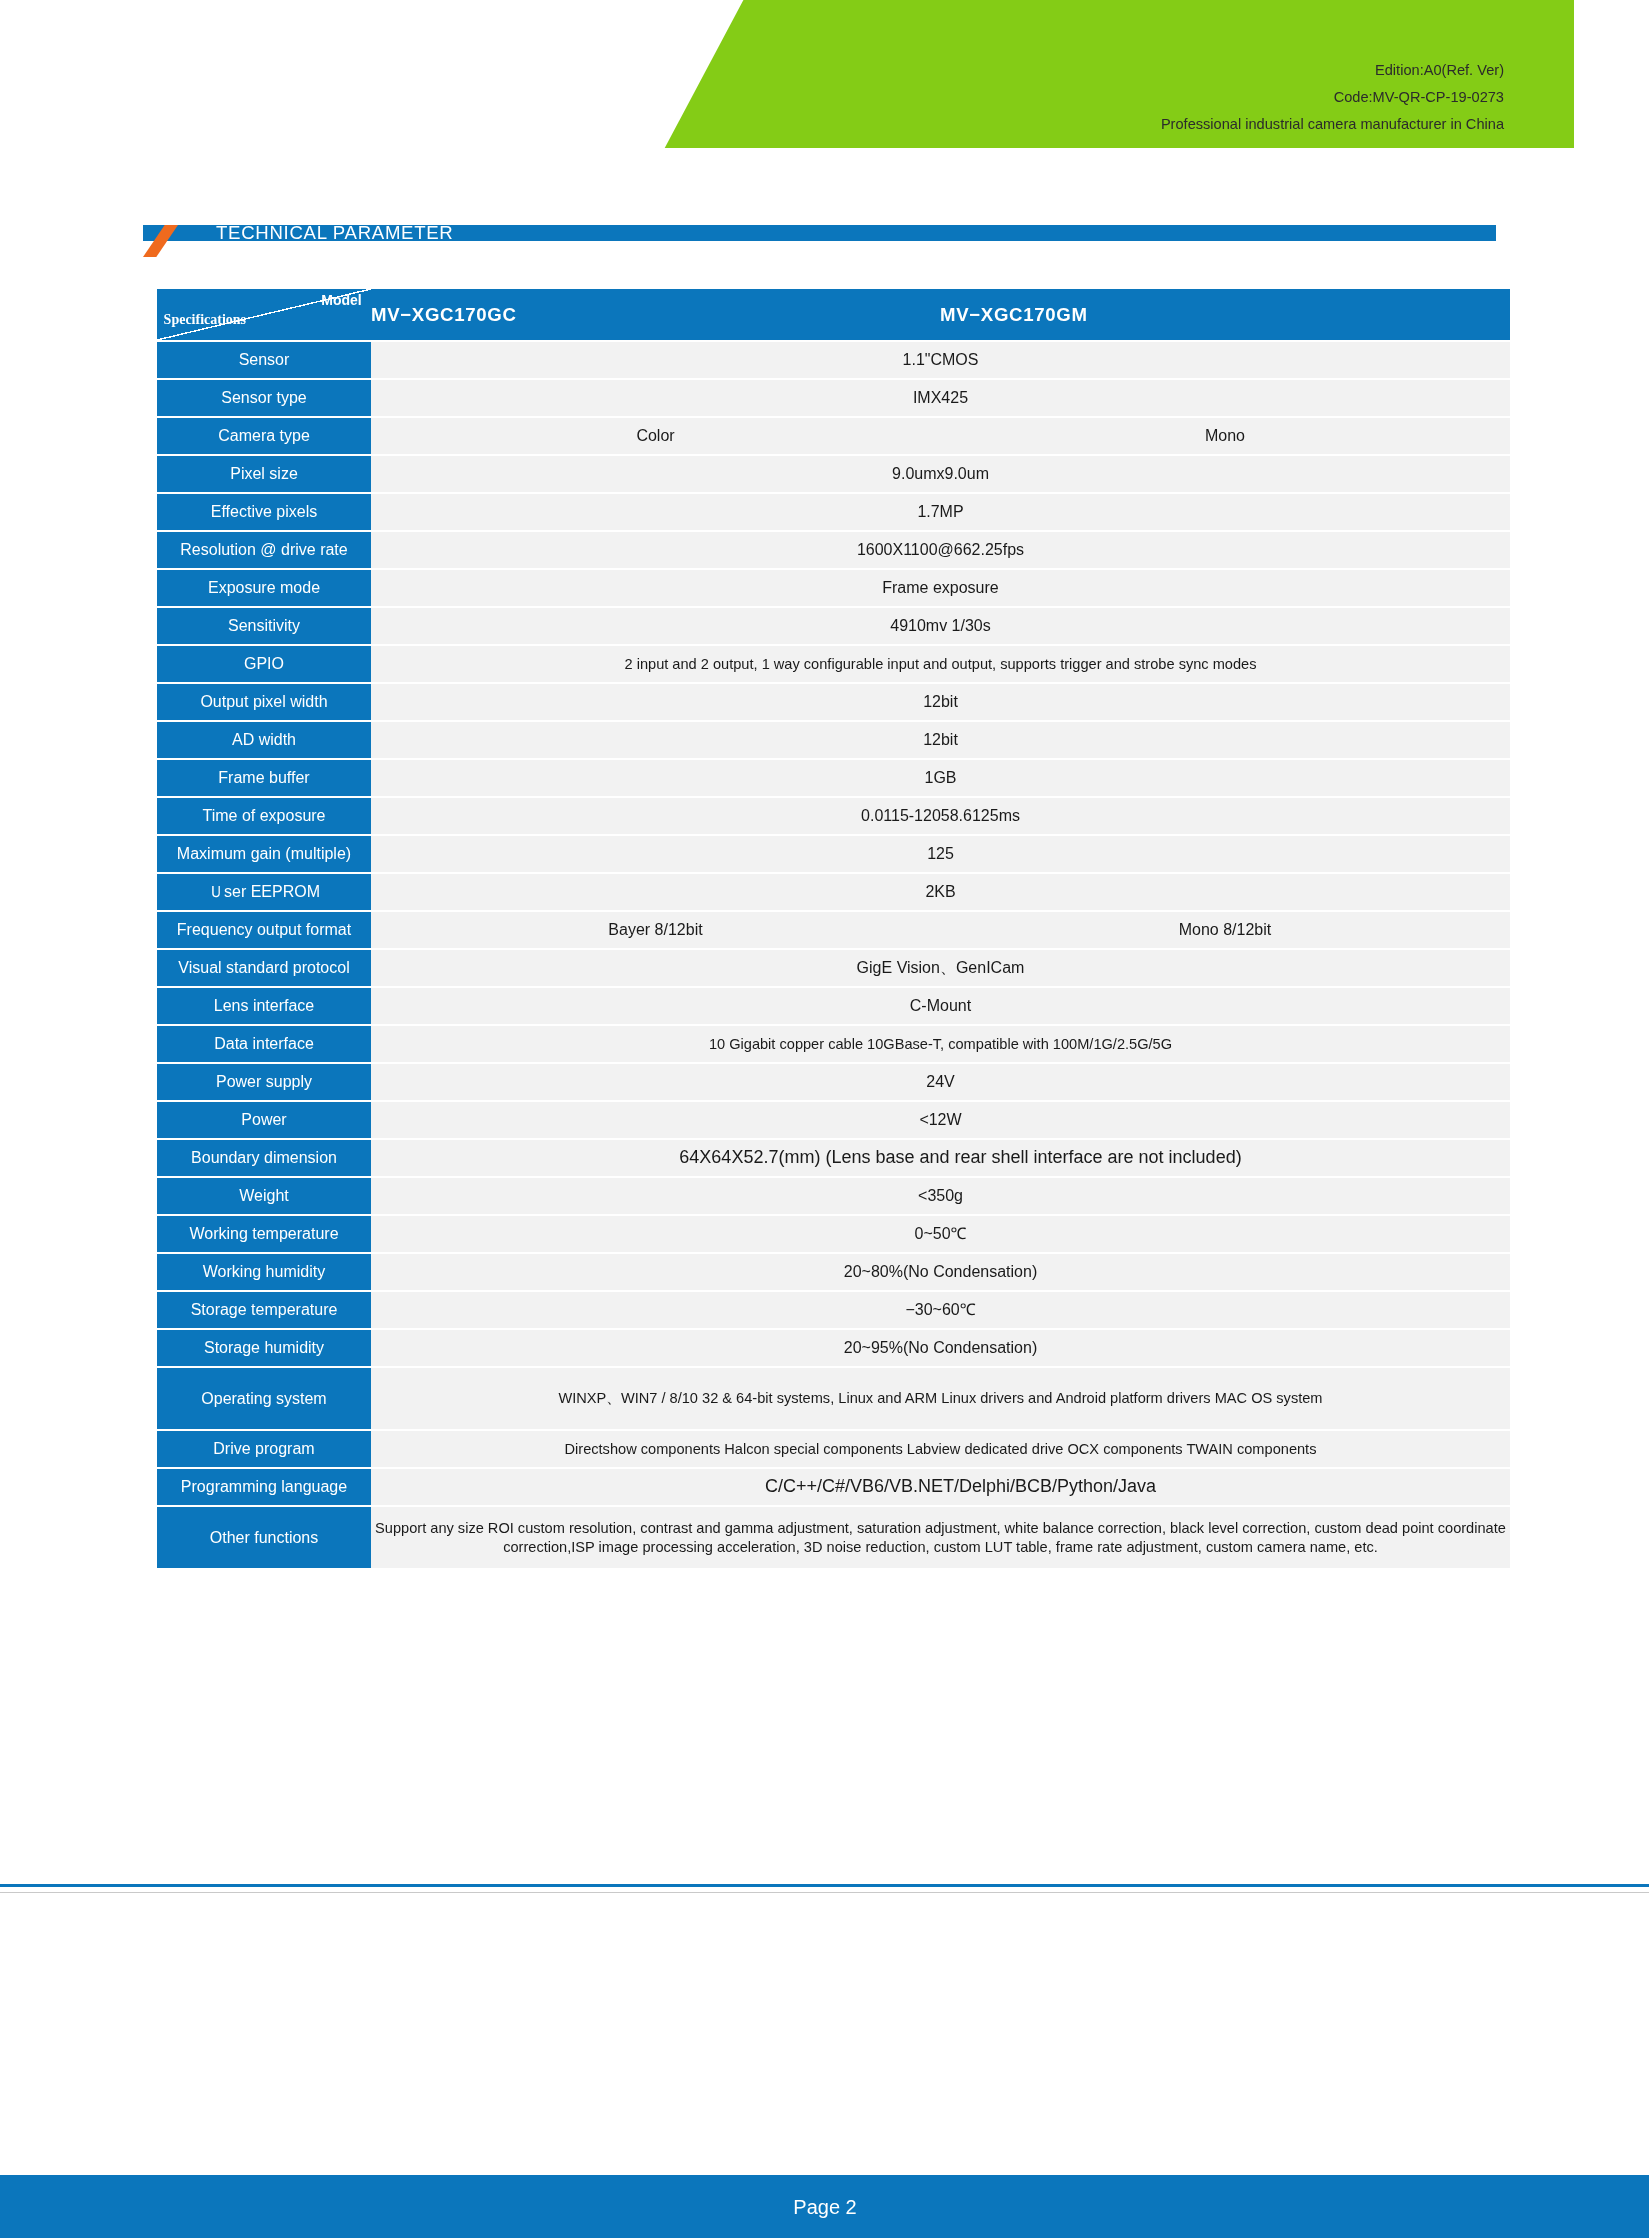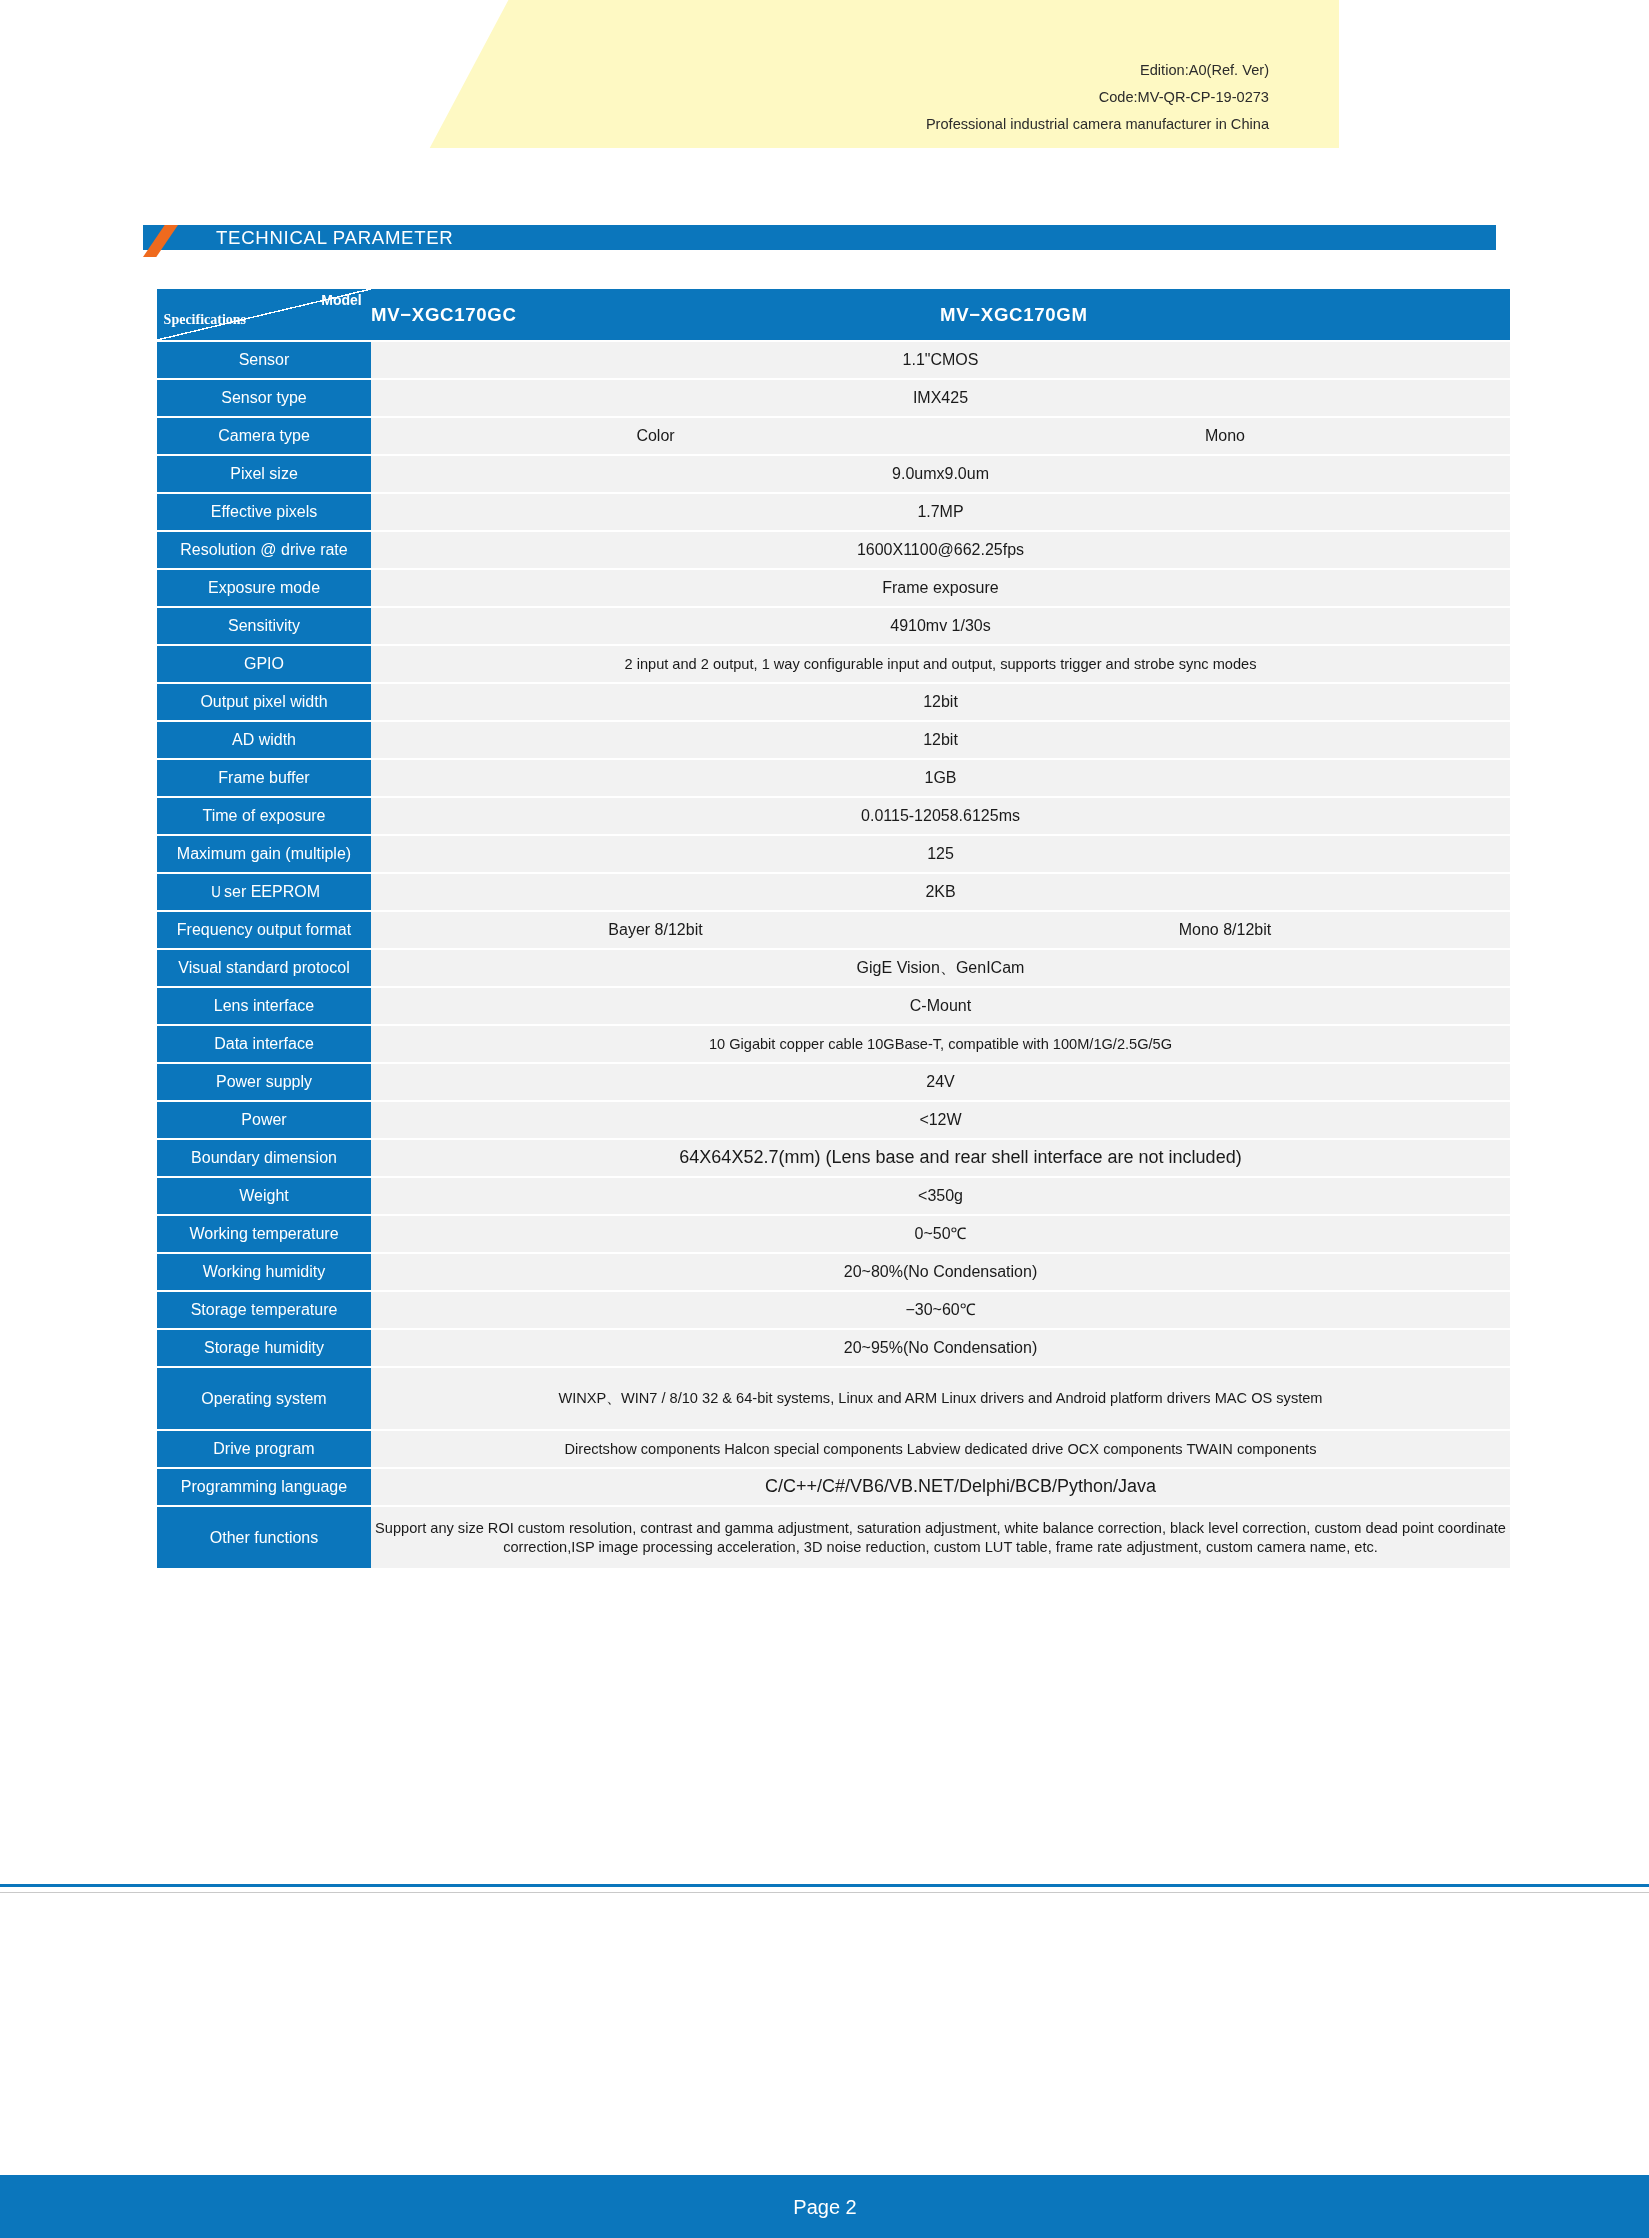--- a/index.html
+++ b/index.html
@@ -12,23 +12,23 @@
     height: 2239px;
     font-family: "Liberation Sans", sans-serif;
     color: #1a1a1a;
     position: relative;
     overflow: hidden;
   }
 
   
   .header {
     position: relative;
-    width: 1339px;
+    width: 1574px;
     height: 148px;
-    background: #fef9c3;
+    background: #84cc16;
     overflow: hidden;
   }
   .header .orange-slash {
     position: absolute;
     top: -6.6px;
     right: 1051px;
     width: 153px;
     height: 166px;
     background: #ef6a1e;
     transform: skewX(-28deg);
@@ -54,21 +54,21 @@
   .header .meta div {
     white-space: nowrap;
   }
 
   
   .section-bar {
     position: absolute;
     left: 143px;
     top: 225px;
     width: 1353px;
-    height: 25px;
+    height: 16px;
     background: #0b76bc;
   }
   .section-bar .corner {
     position: absolute;
     left: 0;
     top: 0;
     width: 35px;
     height: 32px;
     background: #ef6a1e;
     clip-path: polygon(0 100%, 62% 0, 100% 0, 38% 100%);

